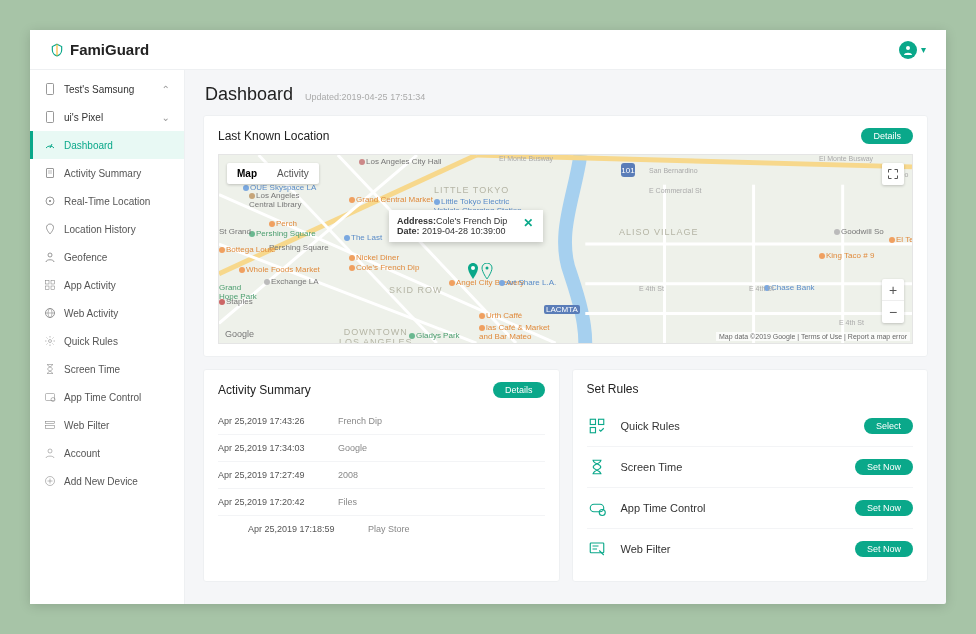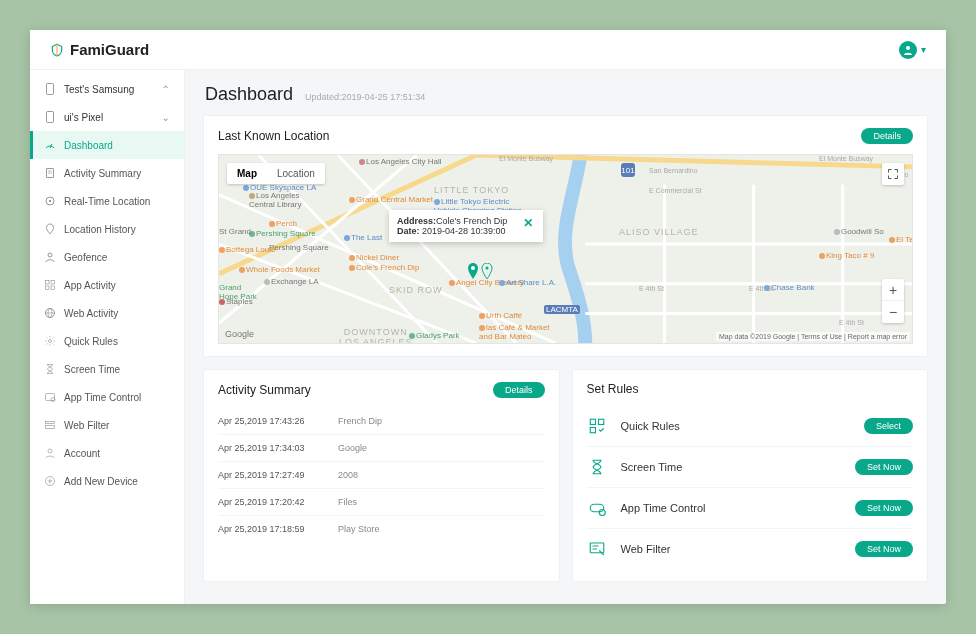--- a/index.html
+++ b/index.html
@@ -93,21 +93,21 @@
   .poi.orange { color:#e08a3c; }
   .poi.green { color:#4a9d6e; }
   .poi.blue { color:#5a8cc8; }
   .poi-dot { display:inline-block; width:6px; height:6px; border-radius:50%; margin-right:1px; vertical-align:middle;}
   .poi.orange .poi-dot{background:#f0a060;} .poi.green .poi-dot{background:#6ab890;} .poi.blue .poi-dot{background:#7aa8e0;}
   .district { position:absolute; font-size:9px; letter-spacing:1px; color:#b5b5a5; z-index:2; }
   .row2 { display:flex; gap:12px; }
   .row2 .card { flex:1; }
   .activity-list { font-size:9px; color:#555; }
   .activity-row { display:flex; padding:8px 0; border-bottom:1px solid #f3f4f6; }
-  .activity-row:last-child{border:none;}
+  .activity-row:last-child{border:none;margin-left:30px;}
   .act-time { width:120px; }
   .act-label { color:#888; }
   .rules-list .rule-row {
     display:flex; align-items:center; padding:10px 0; border-bottom:1px solid #f3f4f6;
   }
   .rules-list .rule-row:last-child{border:none;}
   .rule-icon { width:20px; height:20px; color:#0aa88a; margin-right:14px; display:flex;align-items:center;justify-content:center;}
   .rule-label { flex:1; font-size:11px; color:#333; }
   .street-lbl { position:absolute; font-size:7px; color:#aaa; z-index:2; }
   .hwy-shield { position:absolute; width:14px; height:14px; background:#5a7db8; color:#fff; border-radius:3px; font-size:8px; display:flex; align-items:center; justify-content:center; z-index:2;margin-left:12px; }
@@ -308,21 +308,21 @@
             <line x1="370" y1="90" x2="700" y2="90"></line>
             <line x1="370" y1="130" x2="700" y2="130"></line>
             <line x1="370" y1="160" x2="700" y2="160"></line>
             <line x1="450" y1="30" x2="450" y2="190"></line>
             <line x1="540" y1="30" x2="540" y2="190"></line>
             <line x1="630" y1="30" x2="630" y2="190"></line>
           </svg>
 
           <div class="map-toggle">
             <span class="active">Map</span>
-            <span>Location</span>
+            <span>Activity</span>
           </div>
           <div class="fs-btn">
             <svg width="12" height="12" viewBox="0 0 24 24">
                 <path d="M3 9V3h6M21 9V3h-6M3 15v6h6M21 15v6h-6" fill="none" stroke="#555" stroke-width="2"></path>
               </svg>
           </div>
           <div class="zoom-ctrl">
             <div>+</div>
             <div>−</div>
           </div>

